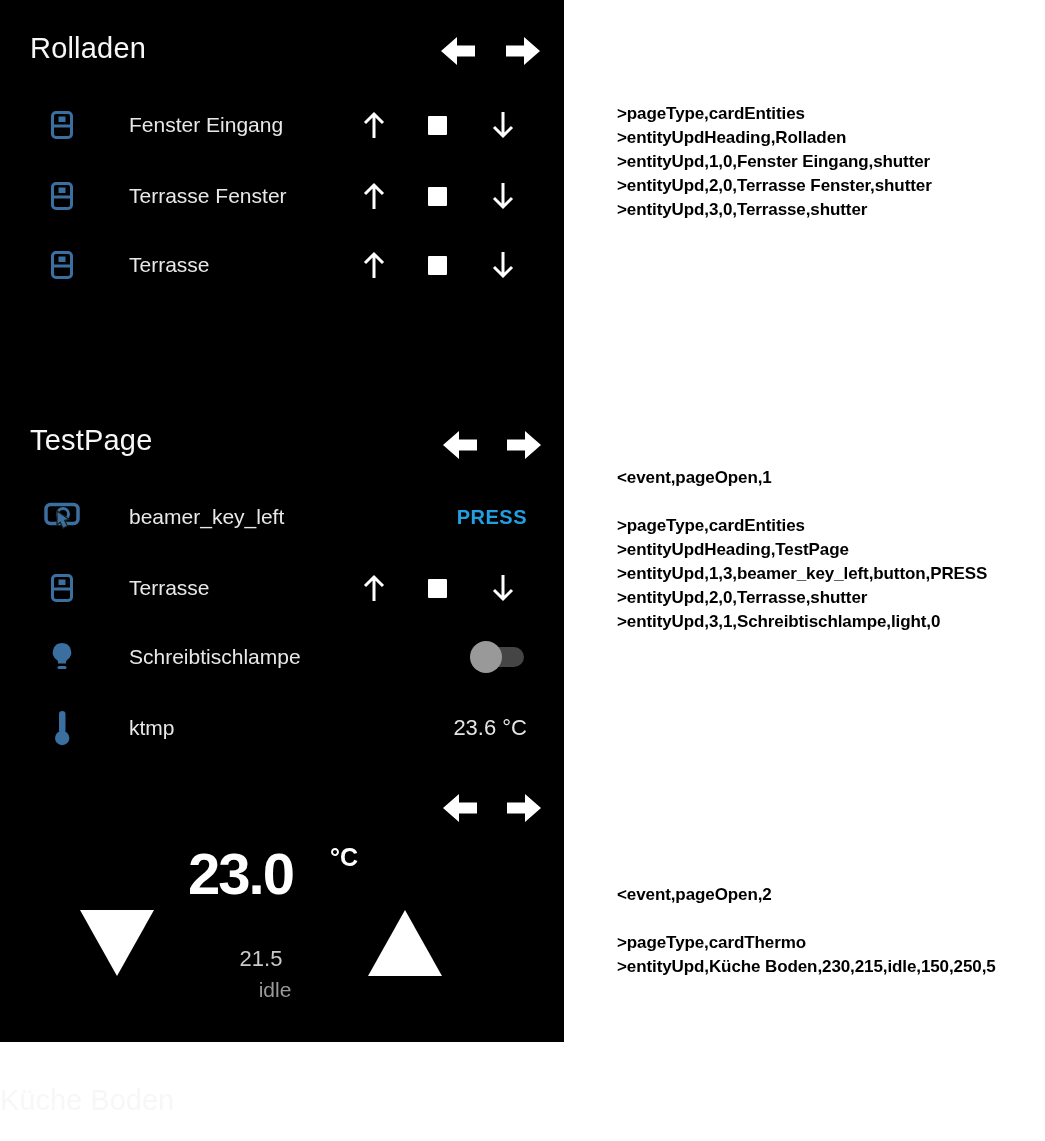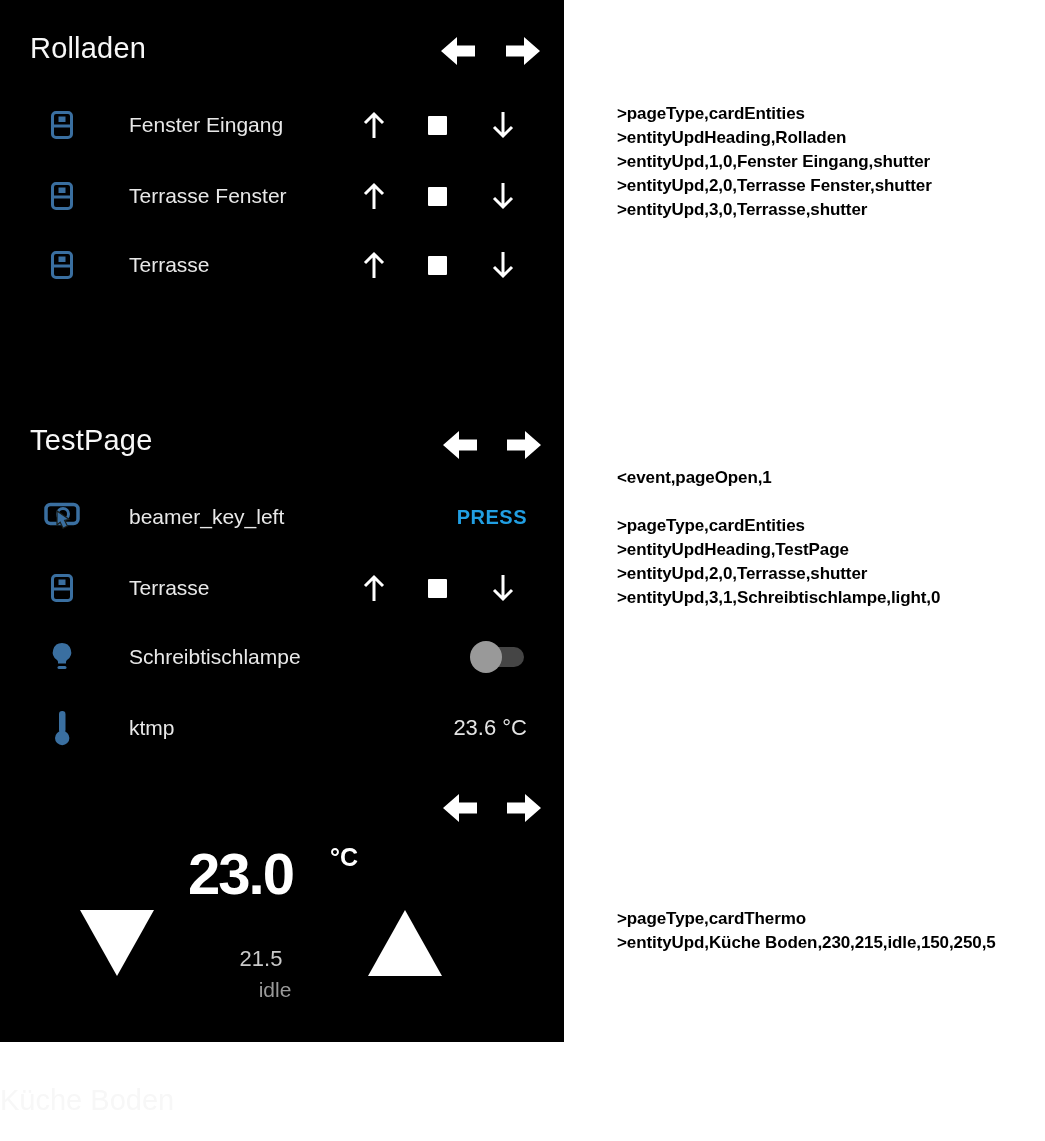--- a/index.html
+++ b/index.html
@@ -260,21 +260,23 @@
   <div>&gt;entityUpd,1,0,Fenster Eingang,shutter</div>
   <div>&gt;entityUpd,2,0,Terrasse Fenster,shutter</div>
   <div>&gt;entityUpd,3,0,Terrasse,shutter</div>
 </div>
 
 <div class="log log-2">
   <div>&lt;event,pageOpen,1</div>
   <div class="gap"></div>
   <div>&gt;pageType,cardEntities</div>
   <div>&gt;entityUpdHeading,TestPage</div>
+  <div>&gt;entityUpd,1,3,beamer_key_left,button,PRESS</div>
   <div>&gt;entityUpd,2,0,Terrasse,shutter</div>
   <div>&gt;entityUpd,3,1,Schreibtischlampe,light,0</div>
 </div>
 
 <div class="log log-3">
+  <div>&lt;event,pageOpen,2</div>
   <div class="gap"></div>
   <div>&gt;pageType,cardThermo</div>
   <div>&gt;entityUpd,Küche Boden,230,215,idle,150,250,5</div>
 </div>
 
 </body></html>

